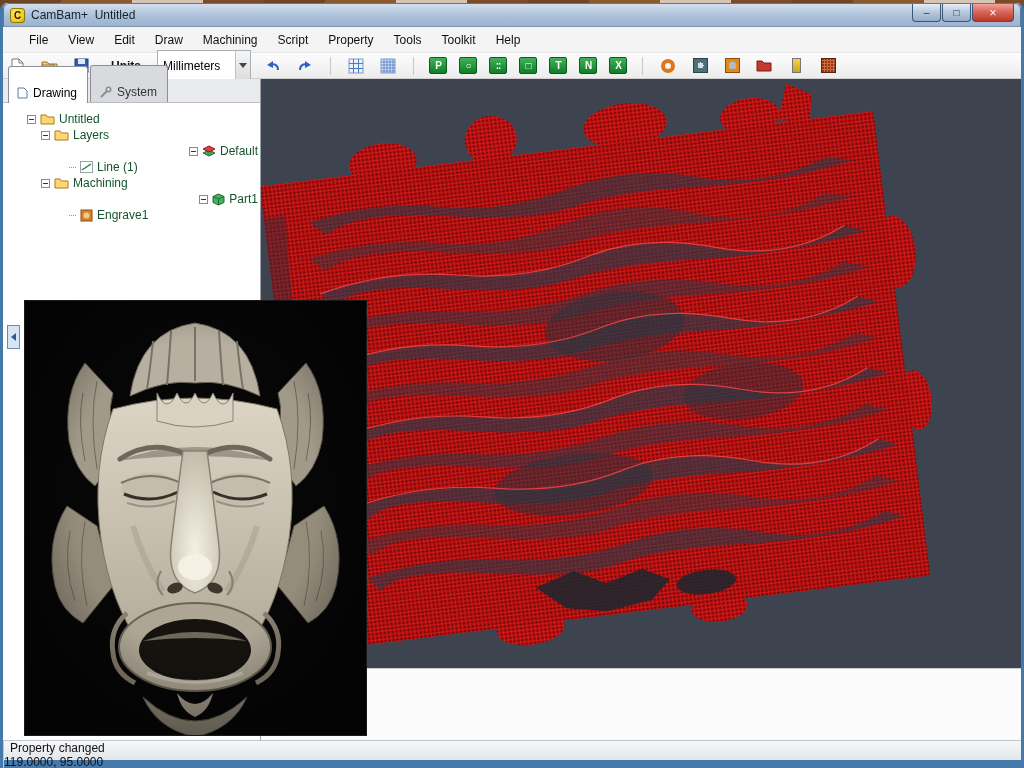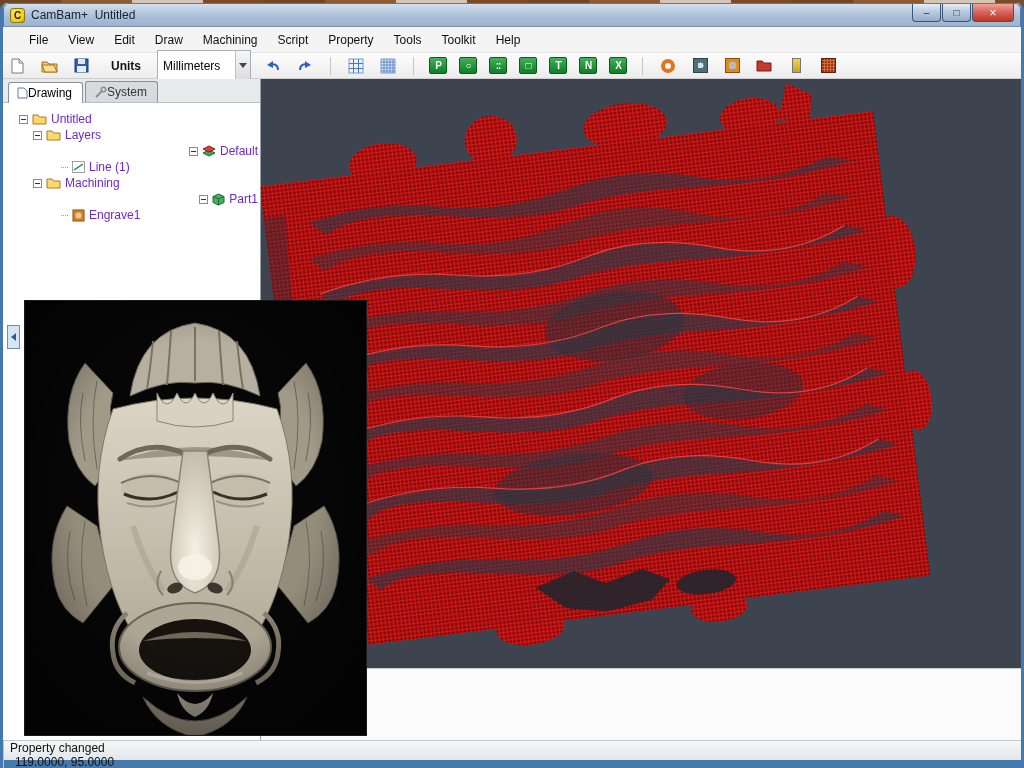--- a/index.html
+++ b/index.html
@@ -48,25 +48,25 @@
   .battery { width:9px; height:15px; border:1px solid #777; background:linear-gradient(#f5d34a,#c9a51f); }
   .meshplug { width:15px; height:15px; border:1px solid #5a2410; background-color:#8a3a1a;
     background-image:repeating-linear-gradient(0deg,transparent 0 2px,#d86a3a 2px 3px),
                      repeating-linear-gradient(90deg,transparent 0 2px,#d86a3a 2px 3px); }
   
   .main { position:relative; height:661px; background:#fff; }
   .sidebar { position:absolute; left:0; top:0; width:258px; height:100%; background:#fff;
     border-right:1px solid #9aa0a8; }
   .tabstrip { height:24px; background:#e9eaec; display:flex; align-items:flex-end; padding:3px 0 0 5px;
     gap:2px; border-bottom:1px solid #b9bec5; }
-  .tab { display:flex; align-items:center; font-size:12px; padding:3px 10px 3px 8px;
+  .tab { display:flex; align-items:center; gap:5px; font-size:12px; padding:19px 10px 3px 8px;
     border:1px solid #8a8f98; border-bottom:none; border-radius:3px 3px 0 0; }
   .tab.active { background:#fff; position:relative; top:1px; }
   .tab.inactive { background:#d8dadd; color:#333; }
-  .tree { padding:8px 2px 0 16px; font-size:12px; color:#6d28d9; }
+  .tree { padding:8px 2px 0 24px; font-size:12px; color:#14532d; }
   .tnode { display:flex; align-items:center; height:16px; gap:4px; }
   .expander { width:9px; height:9px; border:1px solid #8a8a8a; background:#fff; position:relative; flex:0 0 auto; }
   .expander::before { content:""; position:absolute; left:1px; top:3px; width:5px; height:1px; background:#333; }
   .stub { width:7px; border-top:1px dotted #9a9a9a; flex:0 0 auto; }
   .tlabel { white-space:nowrap; }
   .d1 { margin-left:14px; } .d2 { margin-left:28px;justify-content:flex-end; } .d3 { margin-left:42px; }
   .viewport { position:absolute; left:258px; top:0; width:760px; height:589px; background:#3d4450; }
   .lower-strip { position:absolute; left:258px; top:589px; width:760px; height:72px; background:#fbfbfb;
     border-top:1px solid #c9ccd0; }
   .photo { position:absolute; left:22px; top:222px; width:341px; height:434px; background:#000;
@@ -74,21 +74,21 @@
   .collapse-btn { position:absolute; left:4px; top:246px; width:13px; height:24px; background:#d7e4f4;
     border:1px solid #6a8cb5; display:flex; align-items:center; justify-content:center; }
   .tri-left { width:0; height:0; border-top:4px solid transparent; border-bottom:4px solid transparent;
     border-right:5px solid #2d5c94; }
   
   .statusbar { height:20px; display:flex; background:linear-gradient(#f6f7f8,#e3e6ea);
     border-top:1px solid #c3c7cc; font-size:12px; color:#111; align-items:stretch;flex-direction:column; }
   .sb-left { flex:1; }
   .sb-msg { width:218px; border-left:1px solid #bfc3c8; display:flex; align-items:center; padding-left:6px; }
   .sb-coords { width:142px; border-left:1px solid #bfc3c8; display:flex; align-items:center;
-    justify-content:center; padding-right:20px; }
+    justify-content:flex-start; padding-right:20px; }
 </style>
 </head>
 <body>
 
 <div class="window">
 
   <div class="titlebar">
     <div class="app-logo">C</div>
     <span class="title-text">CamBam+  Untitled</span>
     <div class="win-buttons">

